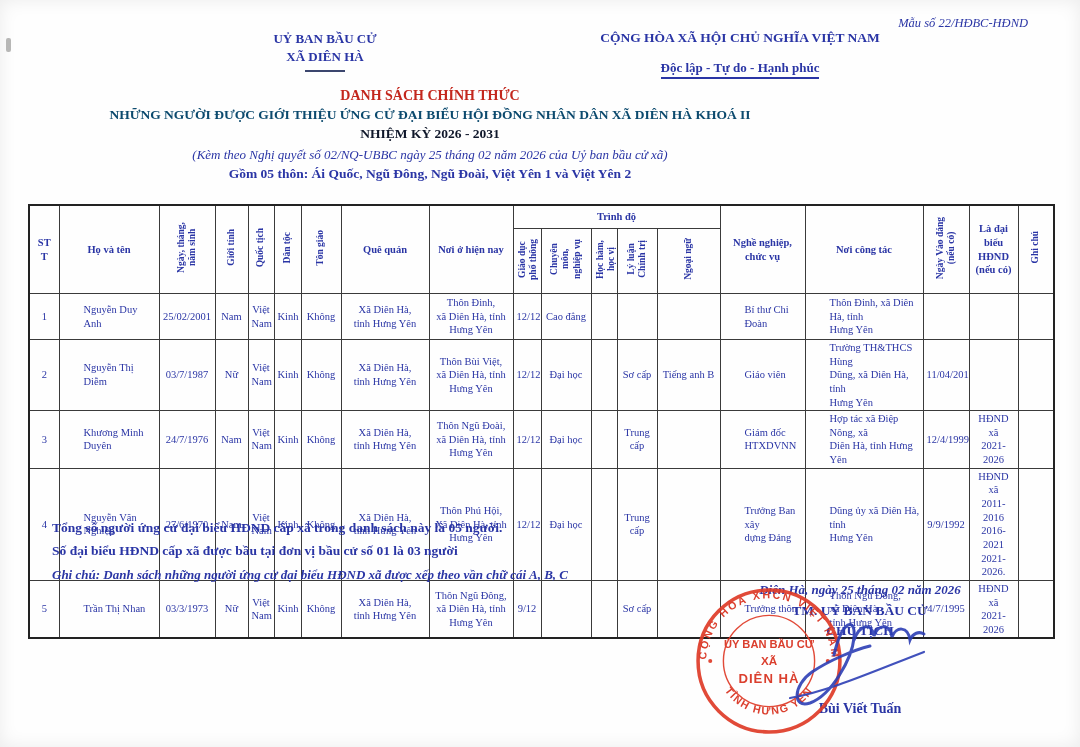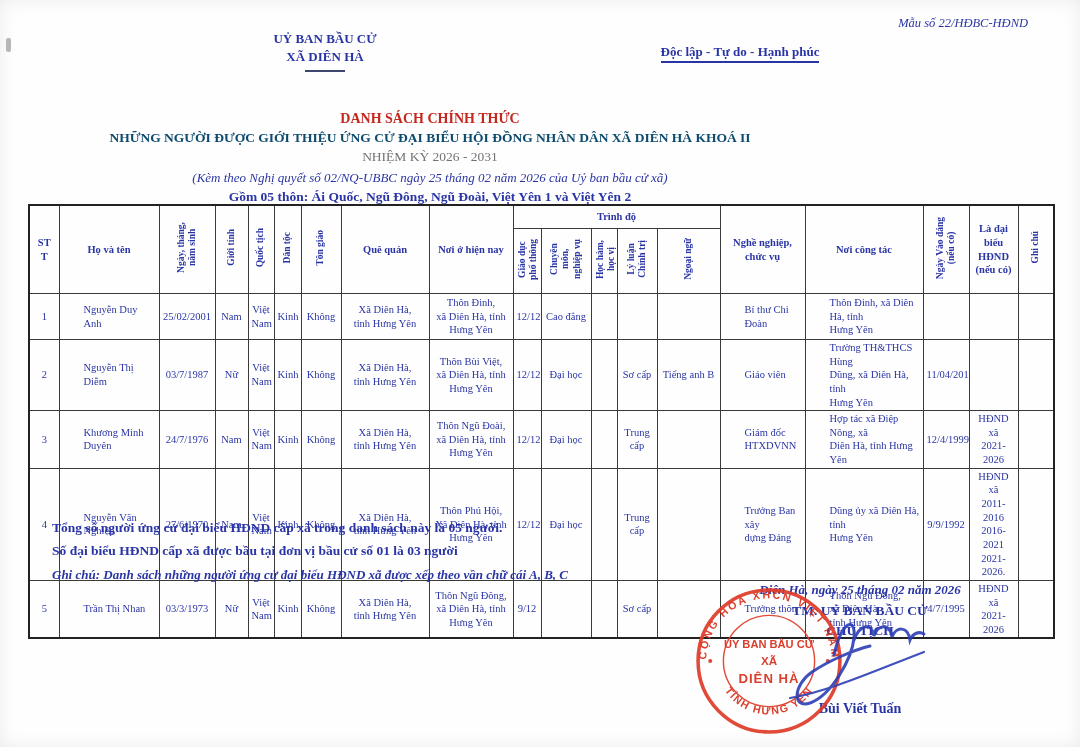--- a/index.html
+++ b/index.html
@@ -9,24 +9,24 @@
     box-shadow:inset 0 0 18px rgba(0,0,0,.08);
   }
 
   .form-number{position:absolute;top:16px;right:52px;font-size:12.5px;font-style:italic;}
   .issuer{position:absolute;top:30px;left:225px;width:200px;text-align:center;font-weight:bold;font-size:13px;line-height:1.4;}
   .issuer-rule{width:40px;height:2px;background:#3c466e;margin:4px auto 0;}
   .republic{position:absolute;top:30px;left:560px;width:360px;text-align:center;font-weight:bold;}
   .republic .l1{font-size:13.5px;}
   .republic .l2{font-size:13px;display:inline-block;border-bottom:2px solid #2a35a5;padding-bottom:1px;margin-top:14px;}
 
-  .title-block{position:absolute;top:88px;left:0;width:860px;text-align:center;margin-top:23px;}
+  .title-block{position:absolute;top:88px;left:0;width:860px;text-align:center;}
   .title-block .t1{font-size:14px;font-weight:bold;color:#c3271d;}
   .title-block .t2{font-size:13.5px;font-weight:bold;color:#0c4a6e;margin-top:3px;}
-  .title-block .t3{font-size:13.5px;font-weight:normal;color:#737373;margin-top:3px;}
+  .title-block .t3{font-size:13.5px;font-weight:bold;color:#0f172a;margin-top:3px;}
   .title-block .sub{font-size:13px;font-style:italic;margin-top:5px;}
   .title-block .u1{font-size:13px;font-weight:bold;margin-top:13px;}
   .title-block .u2{font-size:13.5px;font-weight:bold;margin-top:3px;}
 
   .tbl-wrap{position:absolute;top:204px;left:28px;}
   table{border-collapse:collapse;table-layout:fixed;width:1025px;font-size:10.5px;}
   th,td{border:1px solid #3a3a3a;padding:1px 3px;vertical-align:middle;text-align:center;
         white-space:pre-line;line-height:1.3;color:#2a35a5;overflow:hidden;}
   table{border:2px solid #222;}
   th{font-weight:bold;font-size:10.5px;}
@@ -61,20 +61,21 @@
 
   <div class="form-number">Mẫu số 22/HĐBC-HĐND</div>
 
   <div class="issuer">
     <div>UỶ BAN BẦU CỬ</div>
     <div>XÃ DIÊN HÀ</div>
     <div class="issuer-rule"></div>
   </div>
 
   <div class="republic">
+    <div class="l1">CỘNG HÒA XÃ HỘI CHỦ NGHĨA VIỆT NAM</div>
     <div><span class="l2">Độc lập - Tự do - Hạnh phúc</span></div>
   </div>
 
   <div class="title-block">
     <div class="t1">DANH SÁCH CHÍNH THỨC</div>
     <div class="t2">NHỮNG NGƯỜI ĐƯỢC GIỚI THIỆU ỨNG CỬ ĐẠI BIỂU HỘI ĐỒNG NHÂN DÂN XÃ DIÊN HÀ KHOÁ II</div>
     <div class="t3">NHIỆM KỲ 2026 - 2031</div>
     <div class="sub">(Kèm theo Nghị quyết số 02/NQ-UBBC ngày 25 tháng 02 năm 2026 của Uỷ ban bầu cử xã)</div>
     <div class="u2">Gồm 05 thôn: Ái Quốc, Ngũ Đông, Ngũ Đoài, Việt Yên 1 và Việt Yên 2</div>
   </div>

